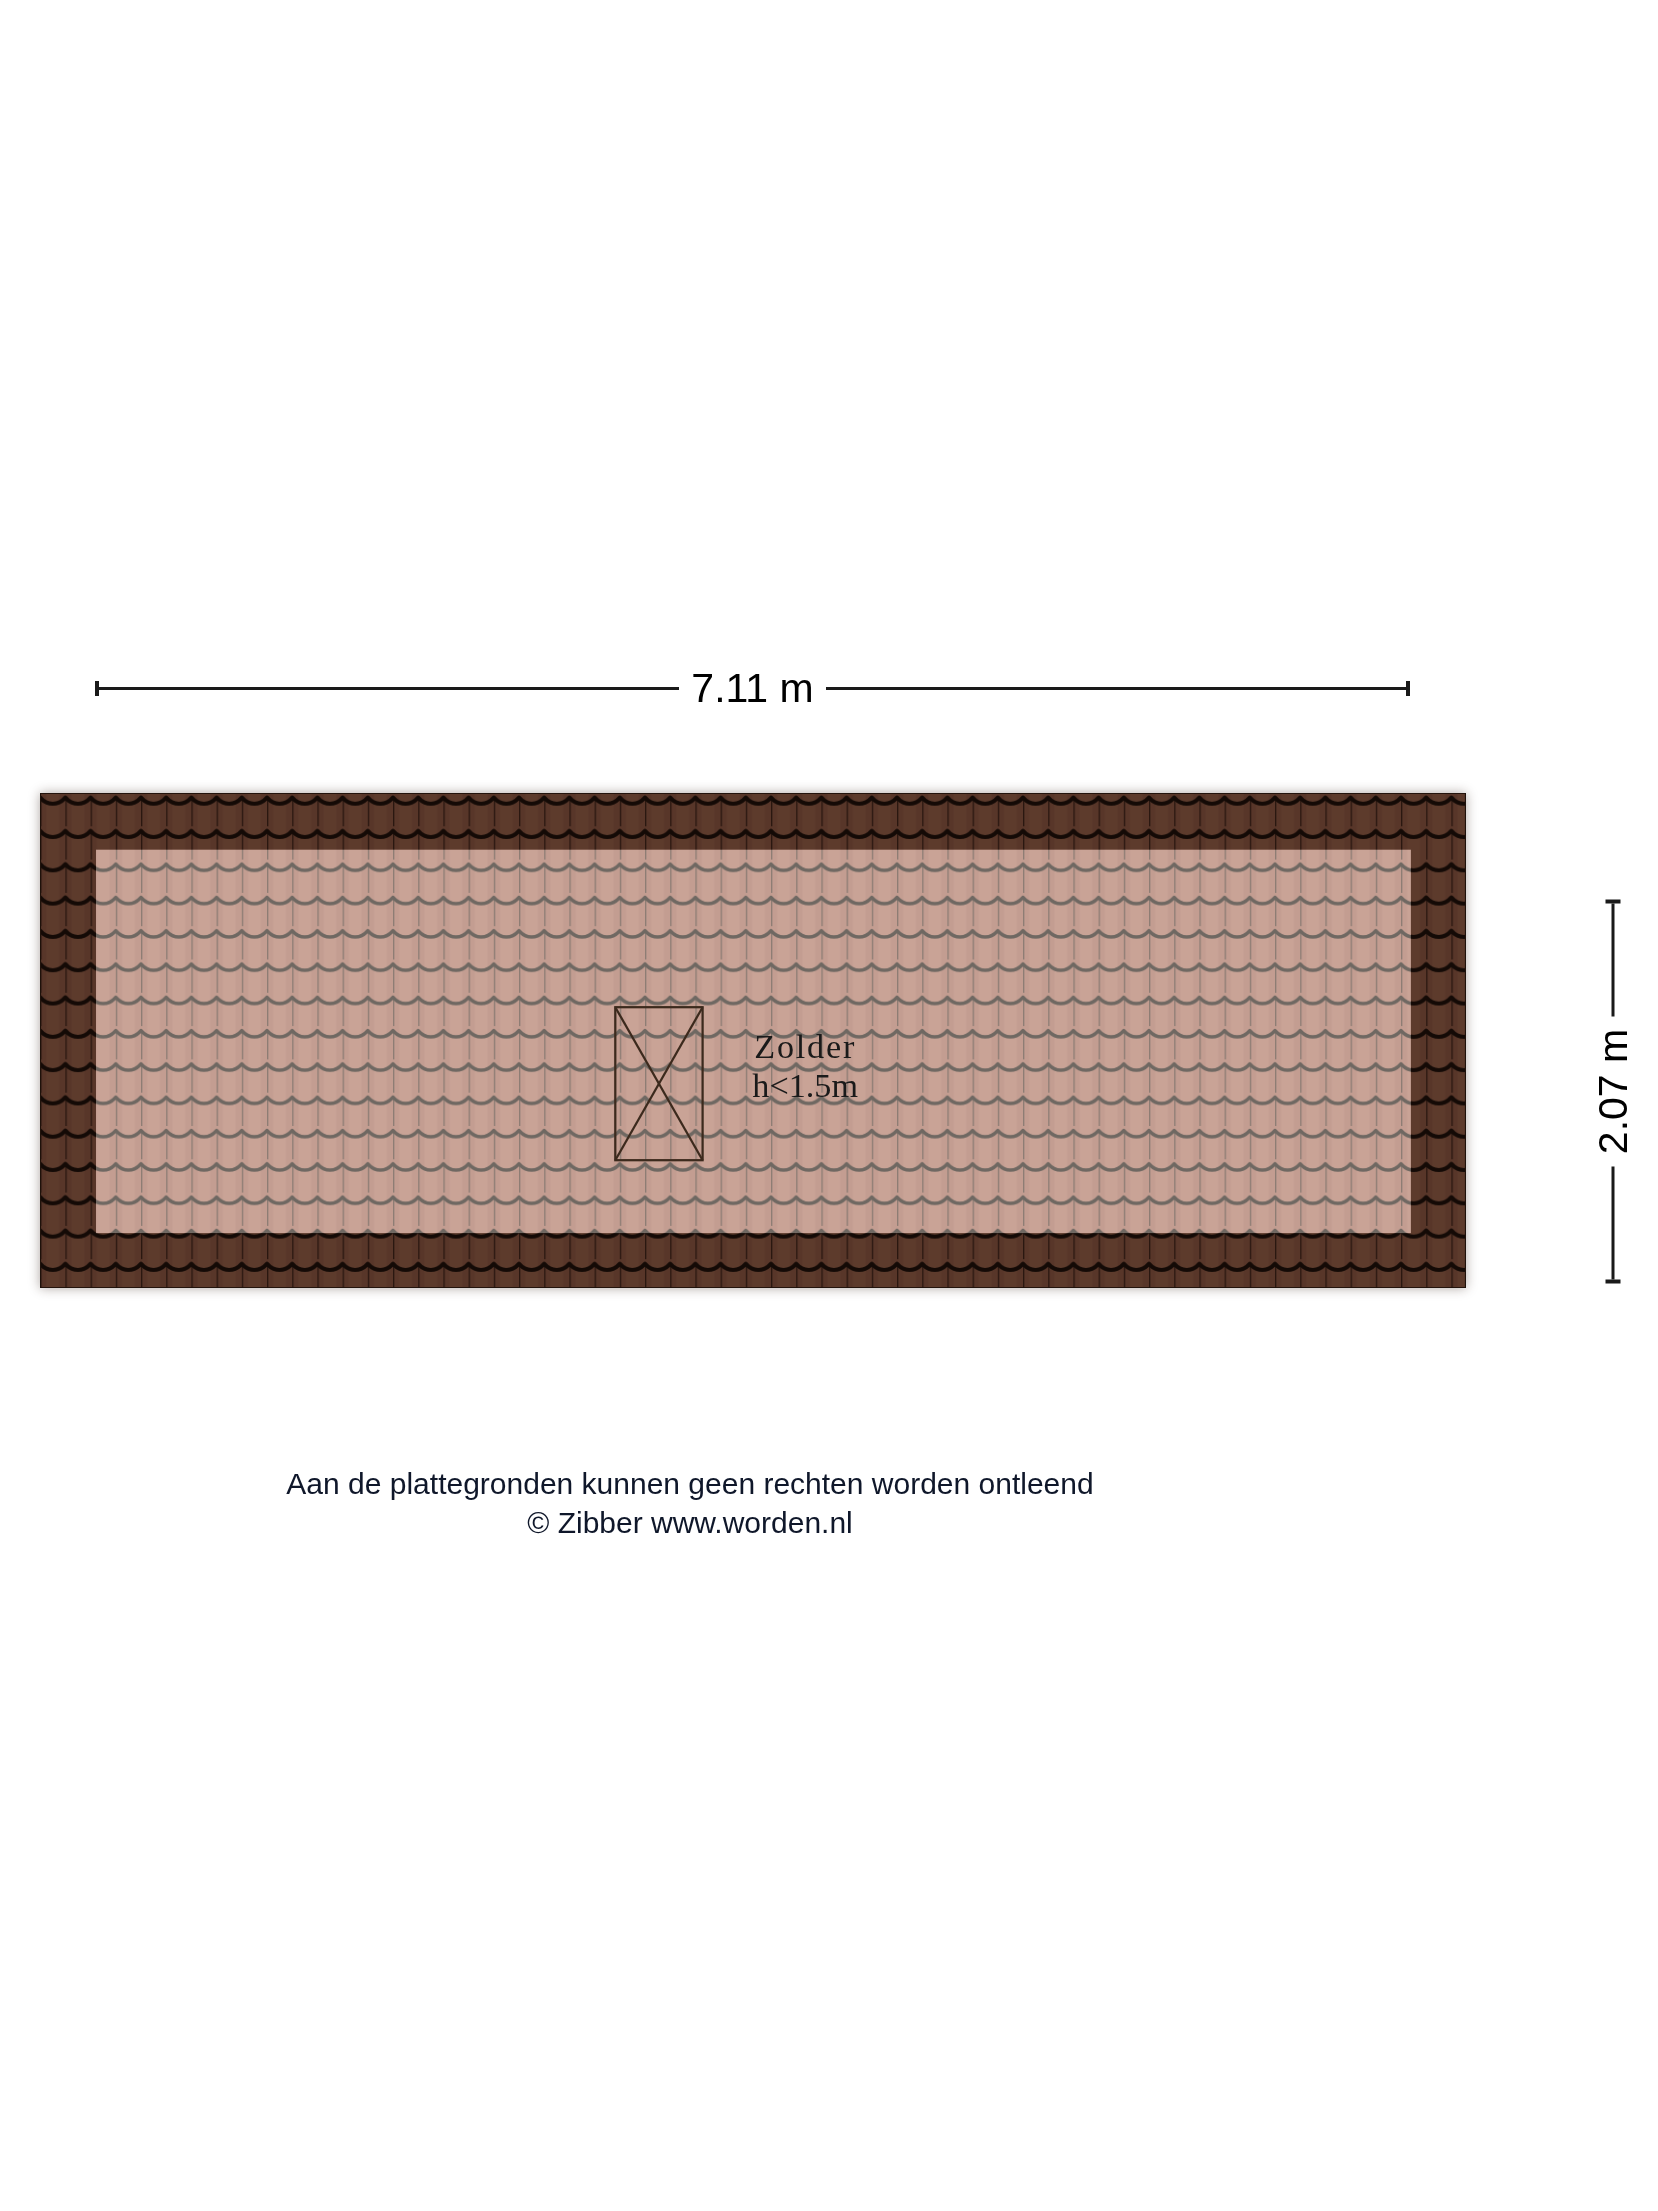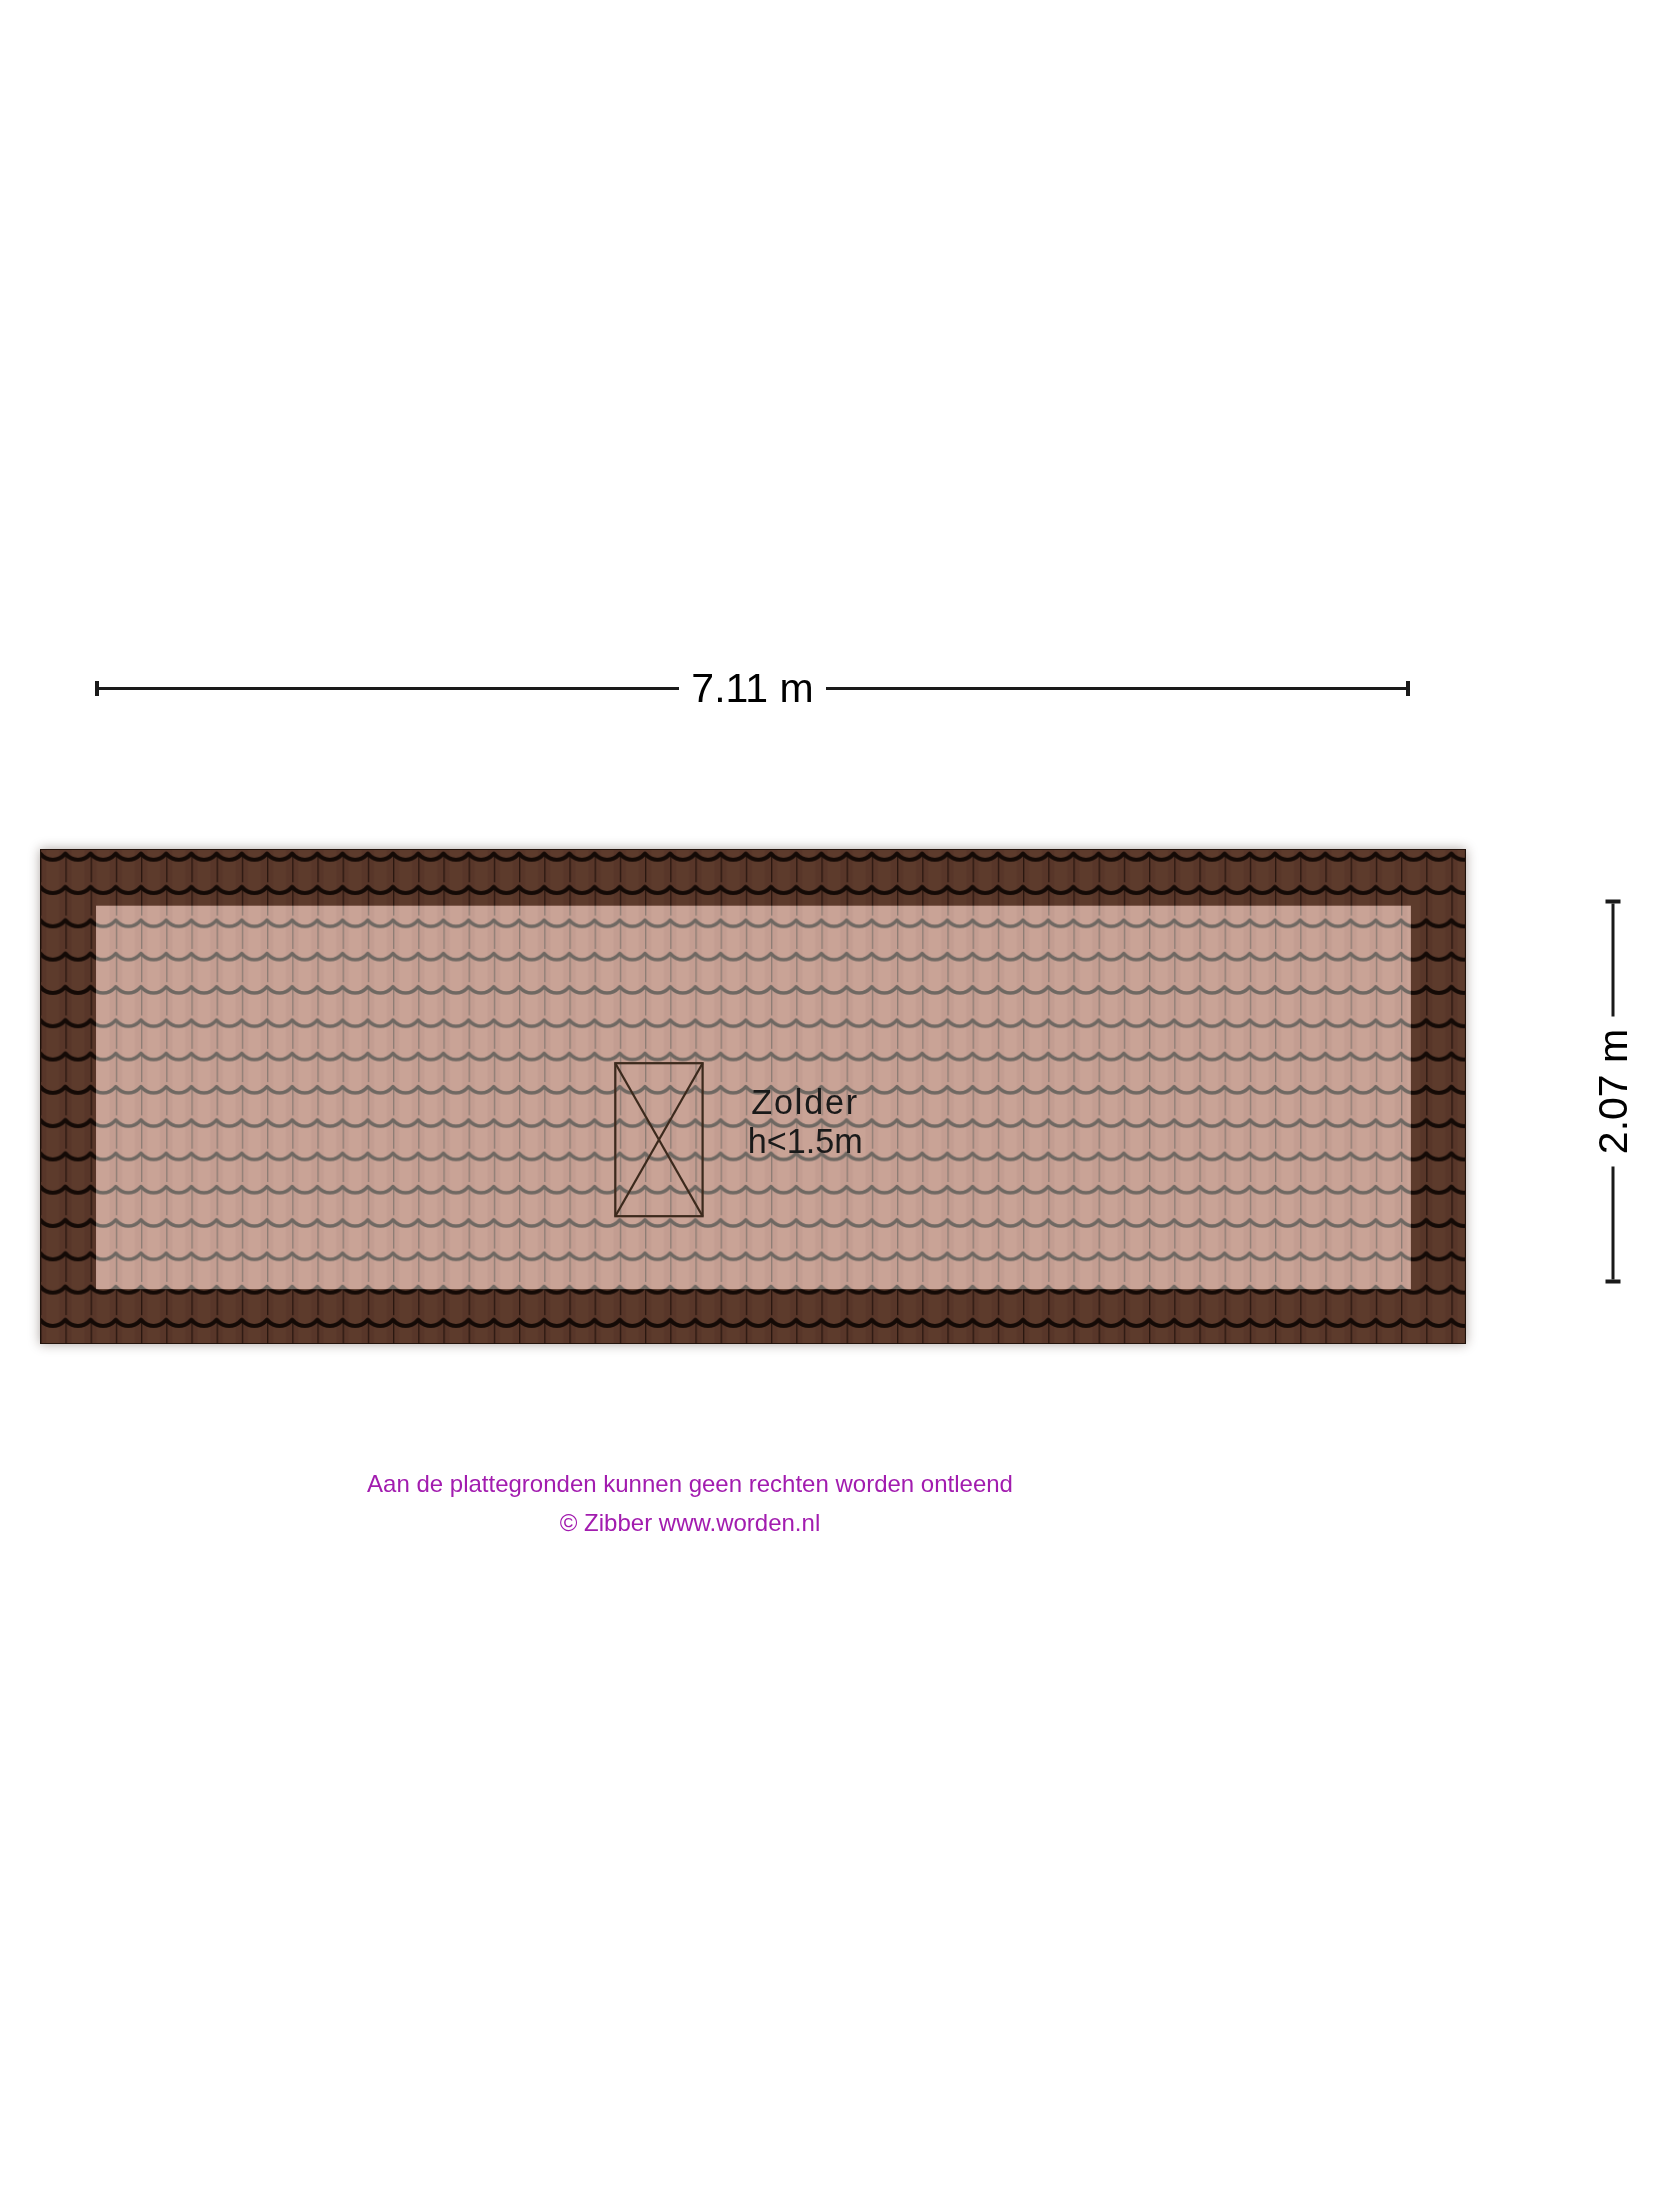--- a/index.html
+++ b/index.html
@@ -43,35 +43,36 @@
   }
   .h-dim { left: 95px; top: 676px; width: 1315px; }
   .v-dim {
     left: 1421px; top: 1079px; width: 384px;
     transform: rotate(-90deg);
   }
 
   
   .roof-wrap {
     position: absolute;
-    left: 40px; top: 849px;
+    left: 40px; top: 793px;
     width: 1426px; height: 495px;
     box-shadow: 0 0 10.8px rgba(50, 30, 20, 0.40);
+    font-family: Liberation Serif, serif;
   }
   .roof-wrap svg { display: block; }
 
   
   .disclaimer {
     position: absolute;
     left: 0; top: 1464px;
     width: 1380px;
     text-align: center;
-    font-size: 24px;
+    font-size: 30px;
     line-height: 39px;
-    color: #a21caf;
+    color: #0f172a;
   }
 </style>
 </head>
 <body>
 
 <div class="page">
 
   <div class="dim-row h-dim">
     <div class="dim-tick"></div>
     <div class="dim-seg"></div>

